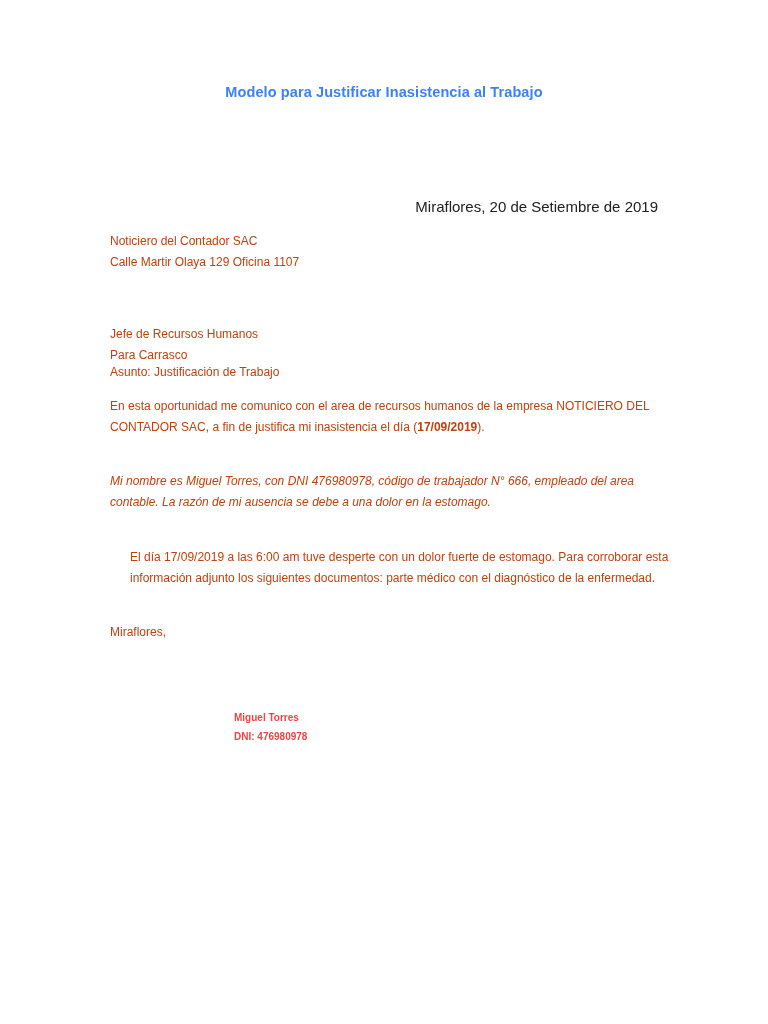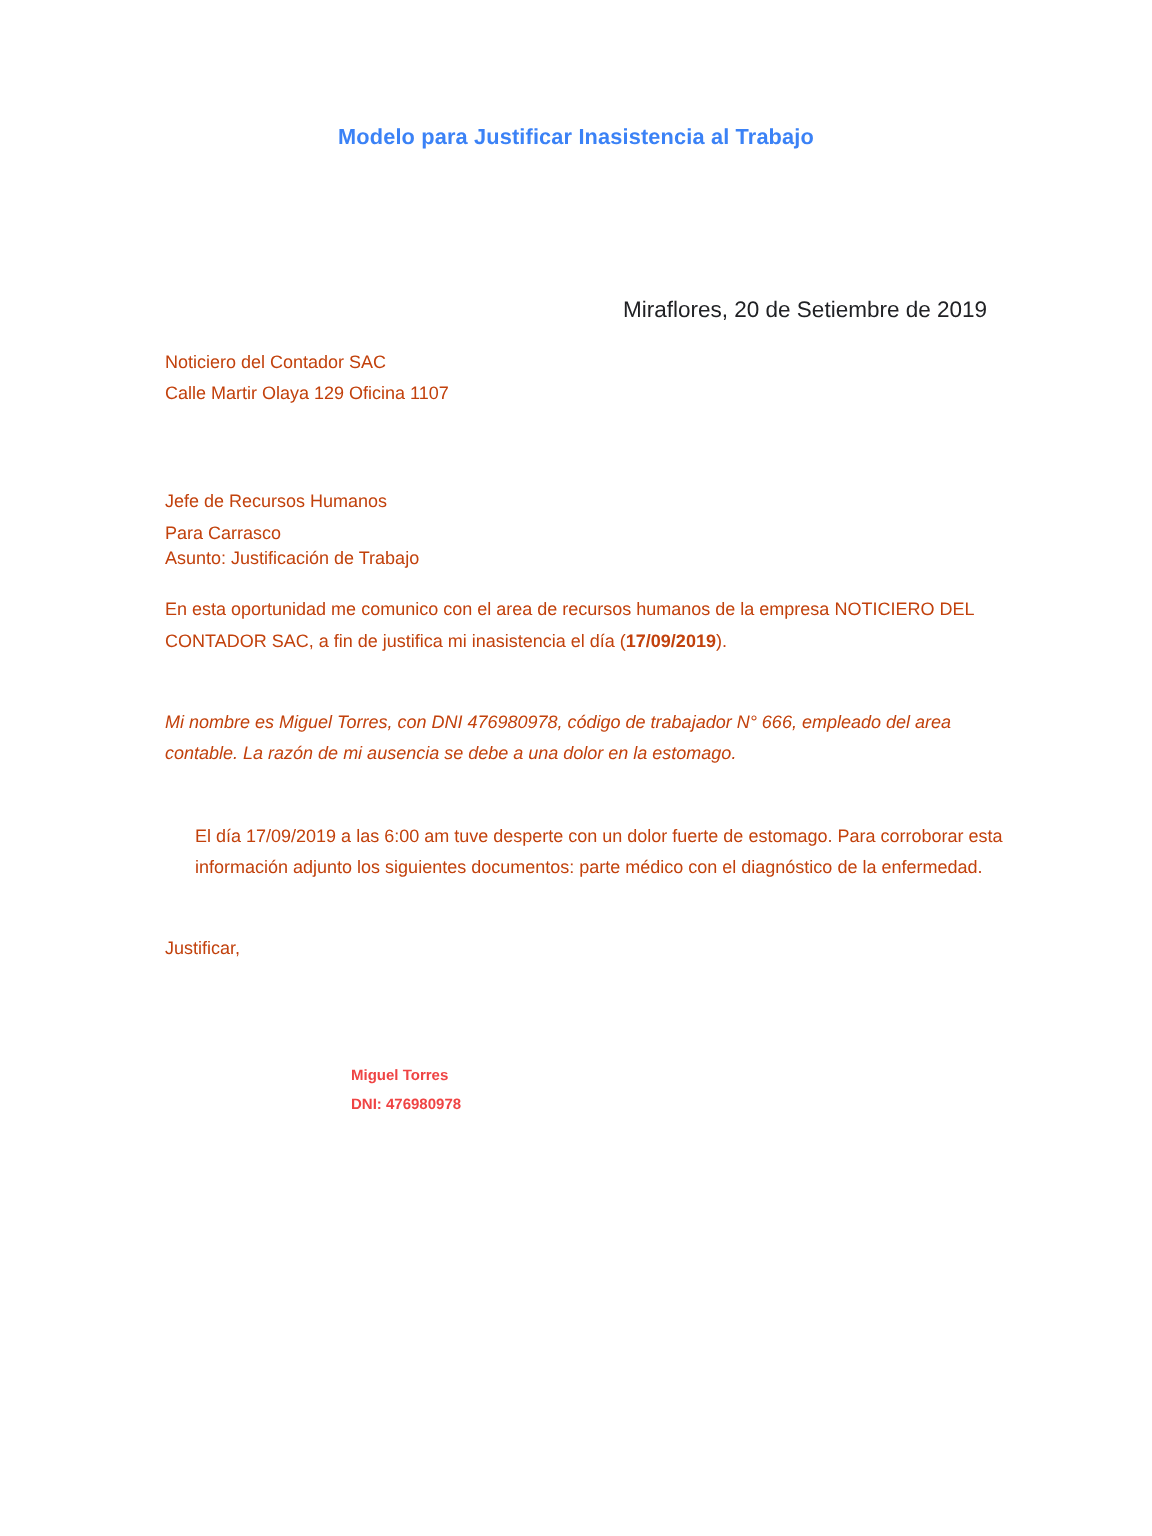--- a/index.html
+++ b/index.html
@@ -110,20 +110,20 @@
   <div class="block subject">Asunto: Justificación de Trabajo</div>
 
   <div class="block para para-1">
     <span>En esta oportunidad me comunico con el area de recursos humanos de la empresa NOTICIERO DEL CONTADOR SAC, a fin de justifica mi inasistencia el día (</span><strong class="bold">17/09/2019</strong><span>).</span>
   </div>
 
   <div class="block para para-2">Mi nombre es Miguel Torres, con DNI 476980978, código de trabajador N° 666, empleado del area contable. La razón de mi ausencia se debe a una dolor en la estomago.</div>
 
   <div class="block para para-3">El día 17/09/2019 a las 6:00 am tuve desperte con un dolor fuerte de estomago. Para corroborar esta información adjunto los siguientes documentos: parte médico con el diagnóstico de la enfermedad.</div>
 
-  <div class="block closing">Justificar,</div>
+  <div class="block closing">Miraflores,</div>
 
   <div class="signature">
     <span class="line">Miguel Torres</span>
     <span class="line">DNI: 476980978</span>
   </div>
 
 </div>
 
 </body></html>

